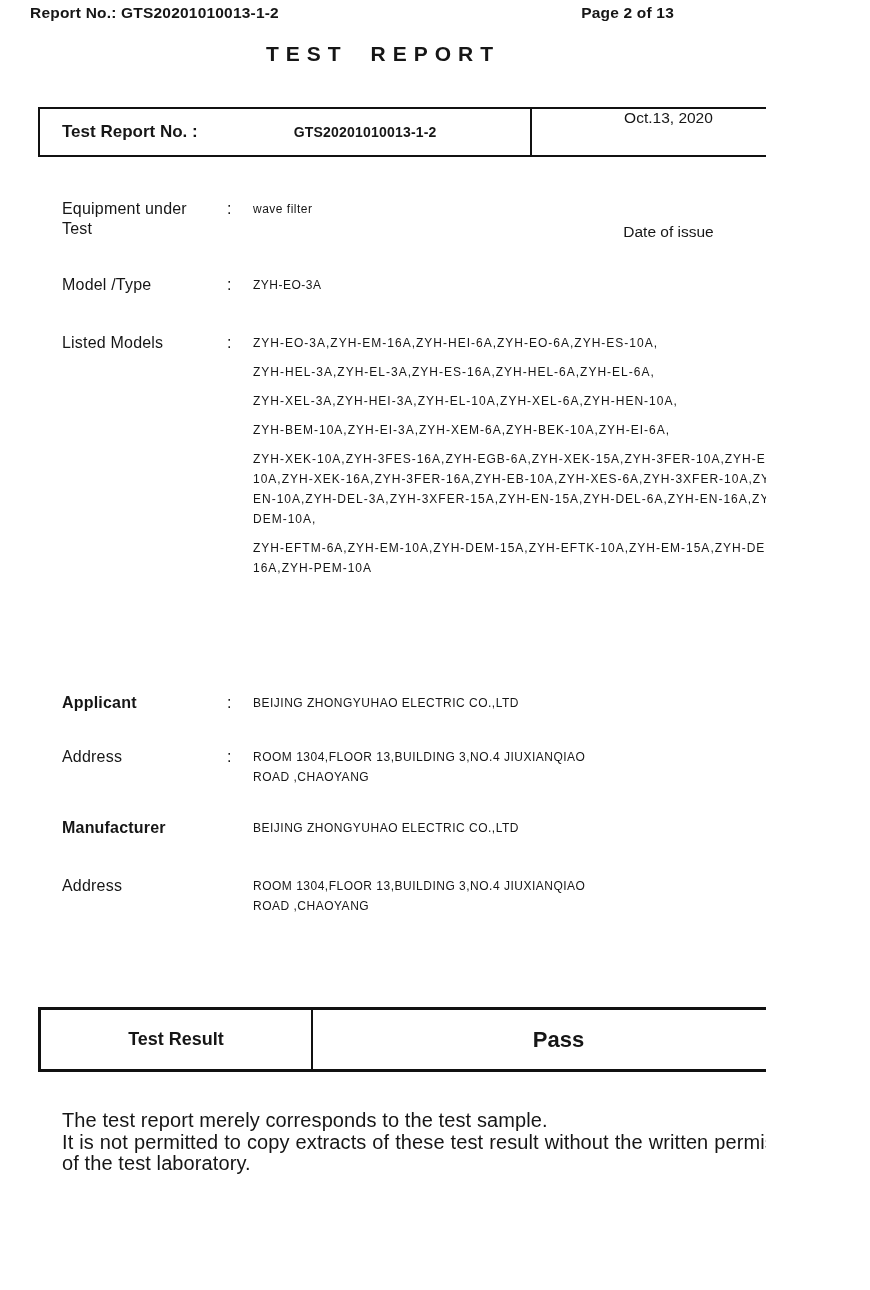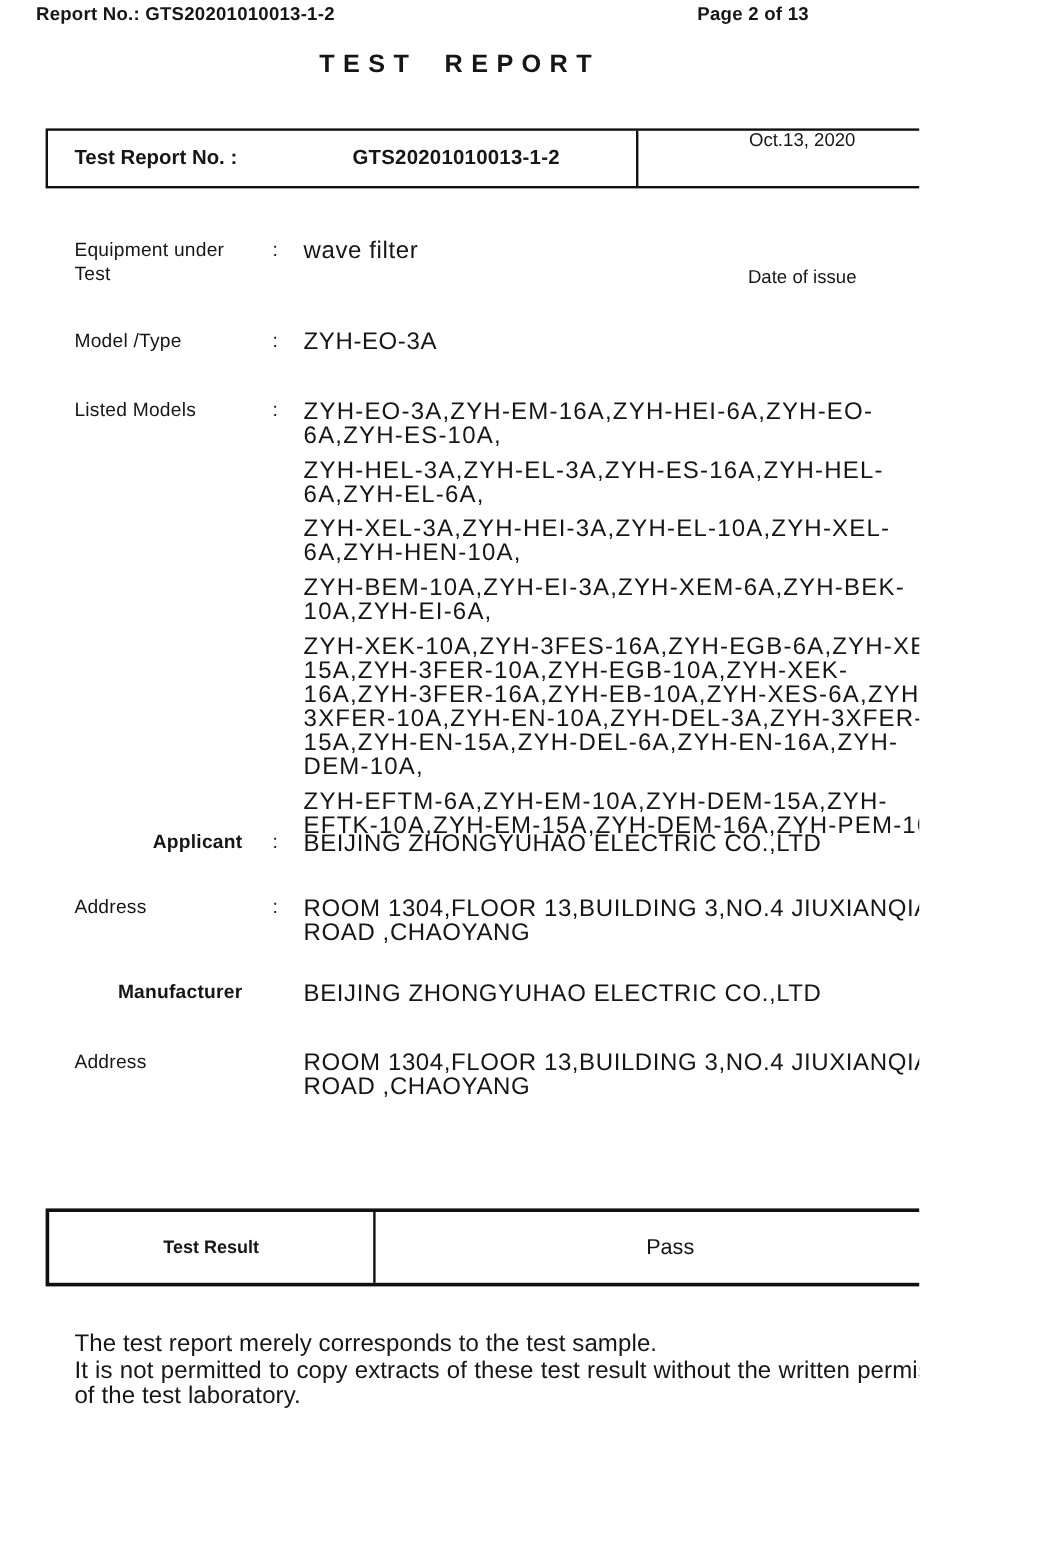--- a/index.html
+++ b/index.html
@@ -37,45 +37,45 @@
   .rpt-left{
     width:490px;box-sizing:border-box;
     display:flex;align-items:center;
   }
   .rpt-left .rpt-label{
     margin-left:22px;
     font-size:17px;font-weight:bold;
   }
   .rpt-left .rpt-number{
     margin-left:96px;
-    font-size:17px;font-weight:bold;letter-spacing:.2px;
+    font-size:14px;font-weight:bold;letter-spacing:.2px;
   }
   .rpt-right{
     flex:1;border-left:2px solid #111;
     display:flex;flex-direction:column;box-sizing:border-box;gap:48px;
   }
   .date-top,.date-bottom{
     flex:1;display:flex;align-items:center;justify-content:center;
     font-size:15.5px;
   }
   .date-line{height:1px;background:#a8a8a8;margin:0 4px;}
   
   .row{position:absolute;left:62px;width:790px;}
   .row .lbl{
     position:absolute;left:0;top:0;width:140px;
     font-size:16px;line-height:20px;letter-spacing:.2px;
   }
-  .row .lbl.bold{font-weight:bold;text-align:right;}
+  .row .lbl.bold{font-weight:bold;}
   .row .sep{
     position:absolute;left:165px;top:0;
     font-size:16px;line-height:20px;
   }
   .row .val{
     position:absolute;left:191px;top:0;width:562px;
-    font-size:20px;line-height:20px;letter-spacing:.5px;
+    font-size:12px;line-height:20px;letter-spacing:.5px;
     word-break:break-word;
   }
   .row .val.models p{margin:0 15px 9px 0;letter-spacing:1px;}
   .row .val.prewrap{white-space:pre-line;}
   .row-equipment{top:199px;}
   .row-model{top:275px;}
   .row-listed{top:333px;}
   .row-applicant{top:693px;}
   .row-address1{top:747px;}
   .row-manufacturer{top:818px;}
@@ -83,25 +83,25 @@
   
   .result-table{
     position:absolute;left:38px;top:1007px;
     width:769px;height:65px;
     border:3px solid #111;
     display:flex;box-sizing:border-box;
   }
   .result-label-cell{
     width:272px;border-right:2px solid #111;box-sizing:border-box;
     display:flex;align-items:center;justify-content:center;
-    font-size:15px;font-weight:bold;
+    font-size:18px;font-weight:bold;
   }
   .result-value-cell{
     flex:1;display:flex;align-items:center;justify-content:center;
-    font-size:18px;font-weight:normal;
+    font-size:22px;font-weight:bold;
   }
   
   .footer-note{
     position:absolute;left:62px;top:1110px;width:750px;
     font-size:20px;line-height:21.5px;letter-spacing:.1px;
   }
   .footer-note p{margin:0;}
   .footer-note .justified{text-align:justify;}
 </style>
 </head>

